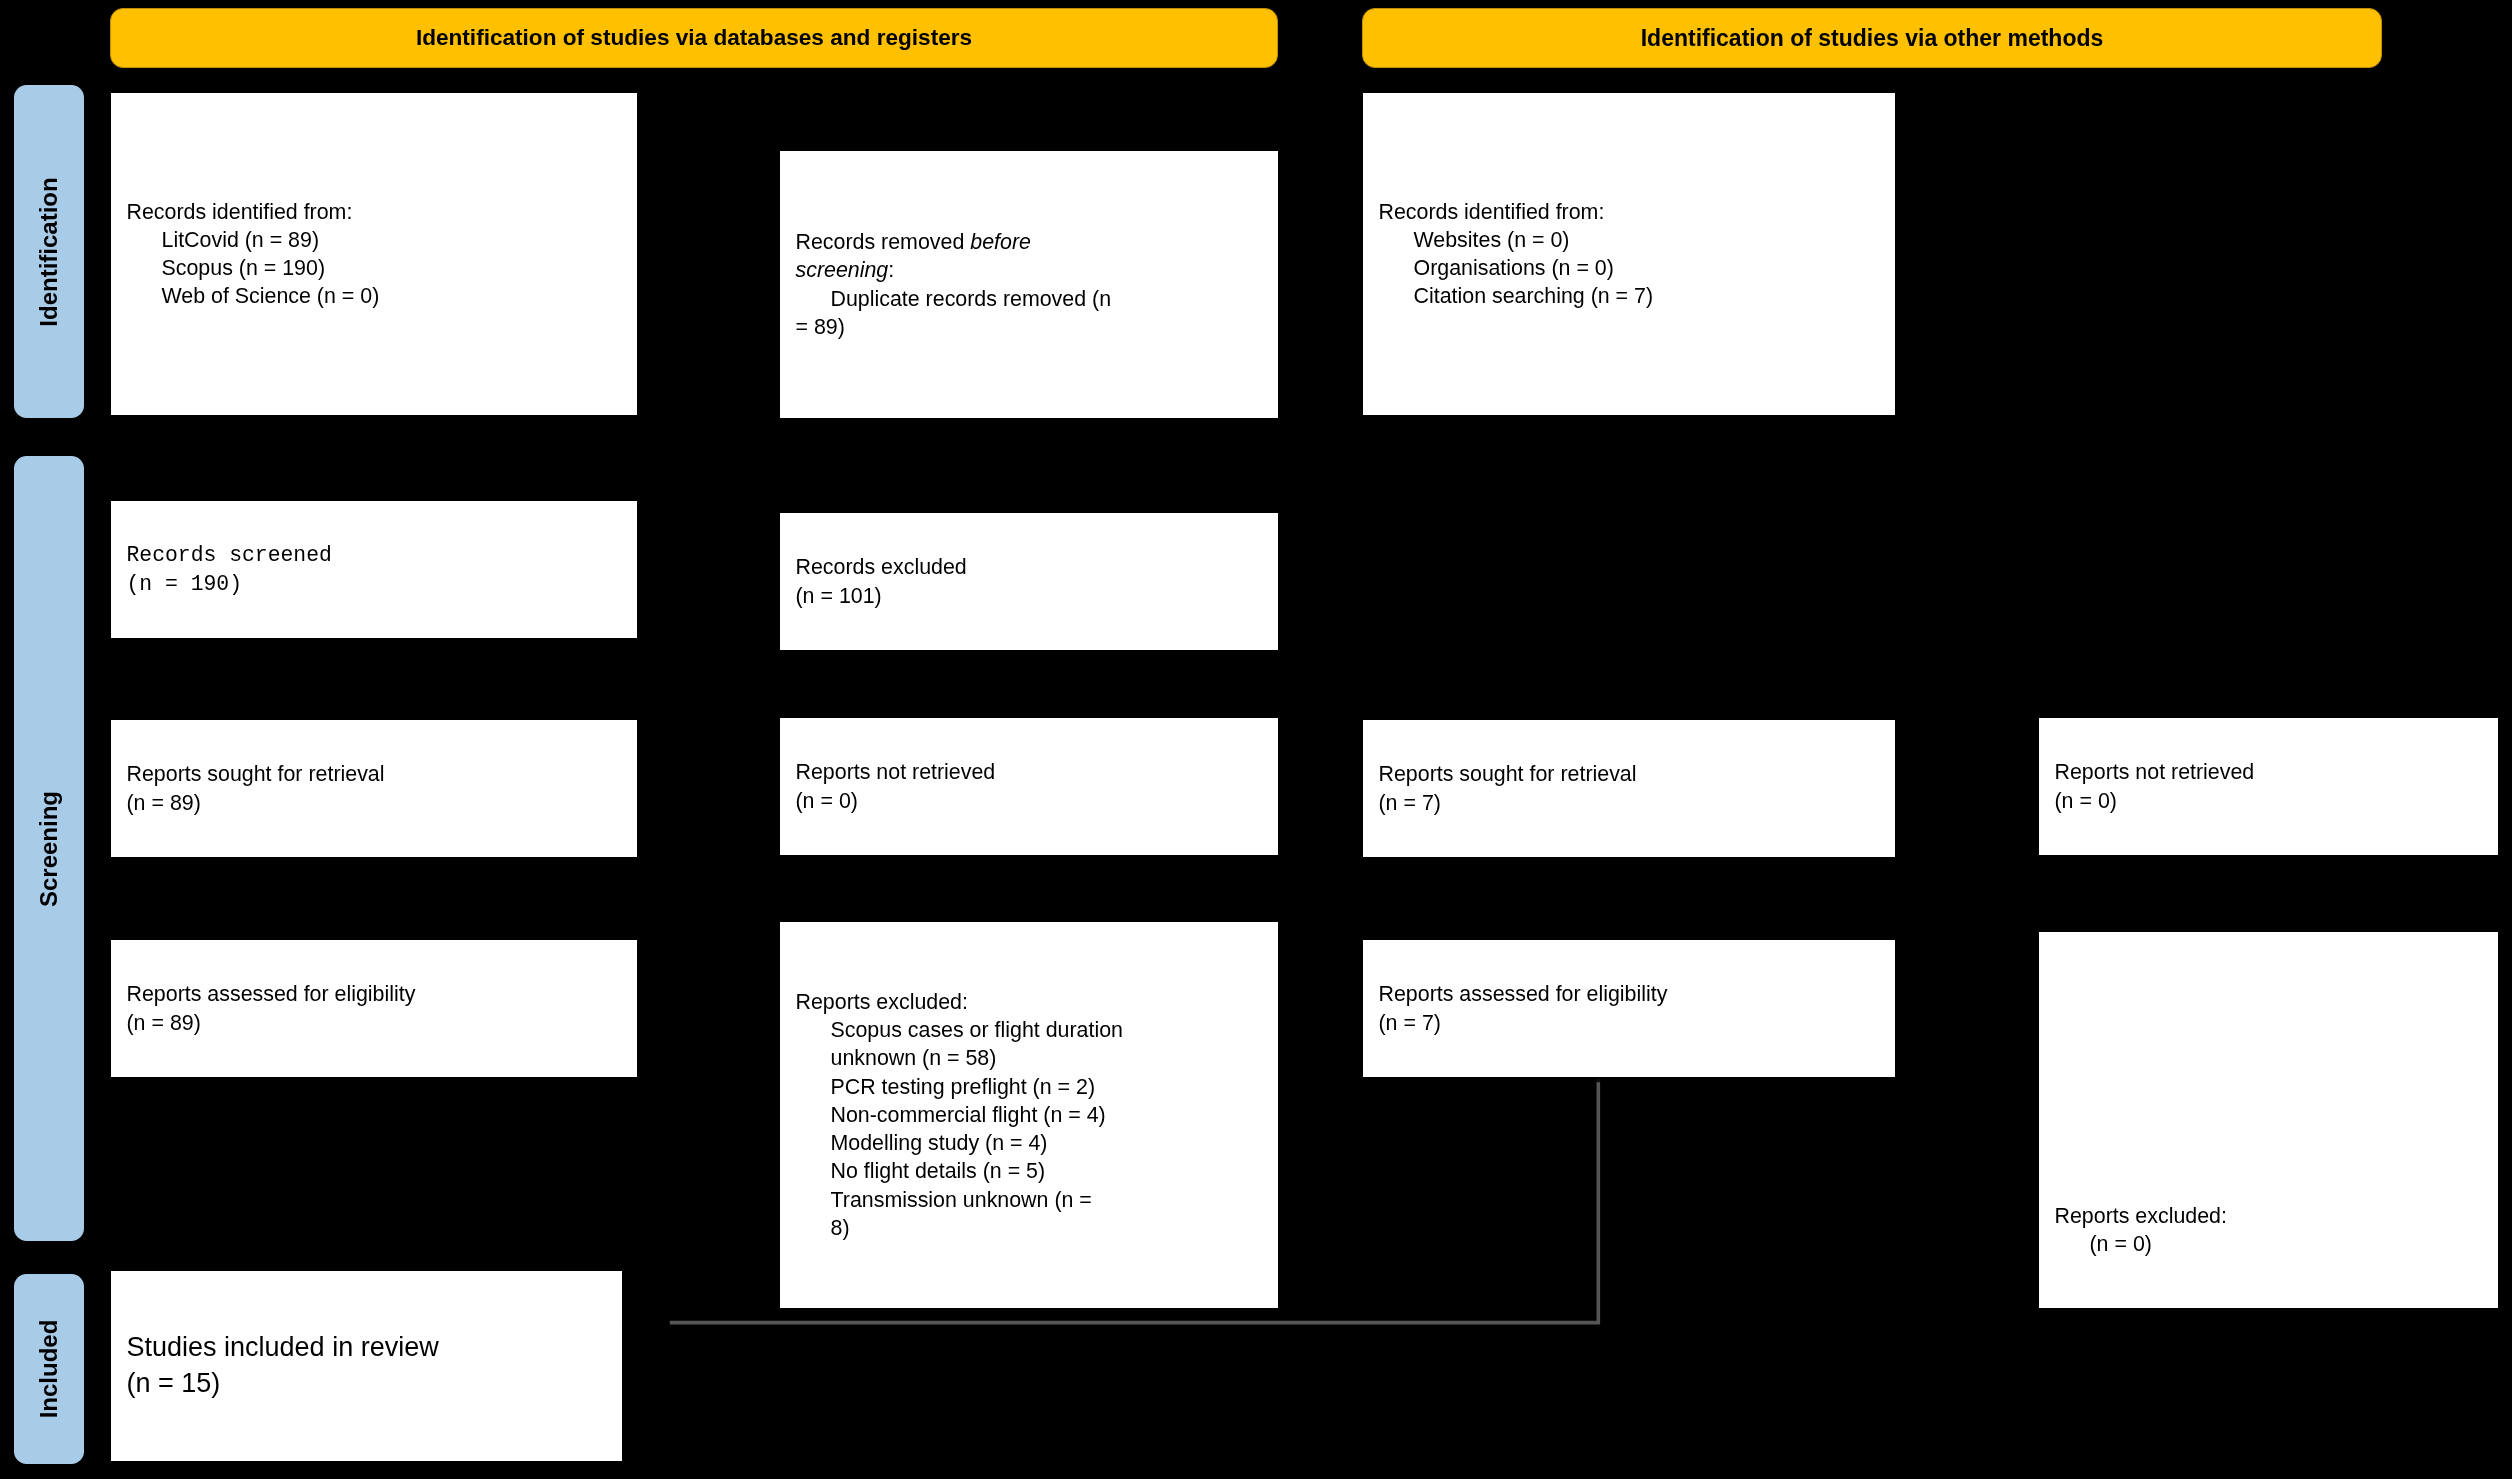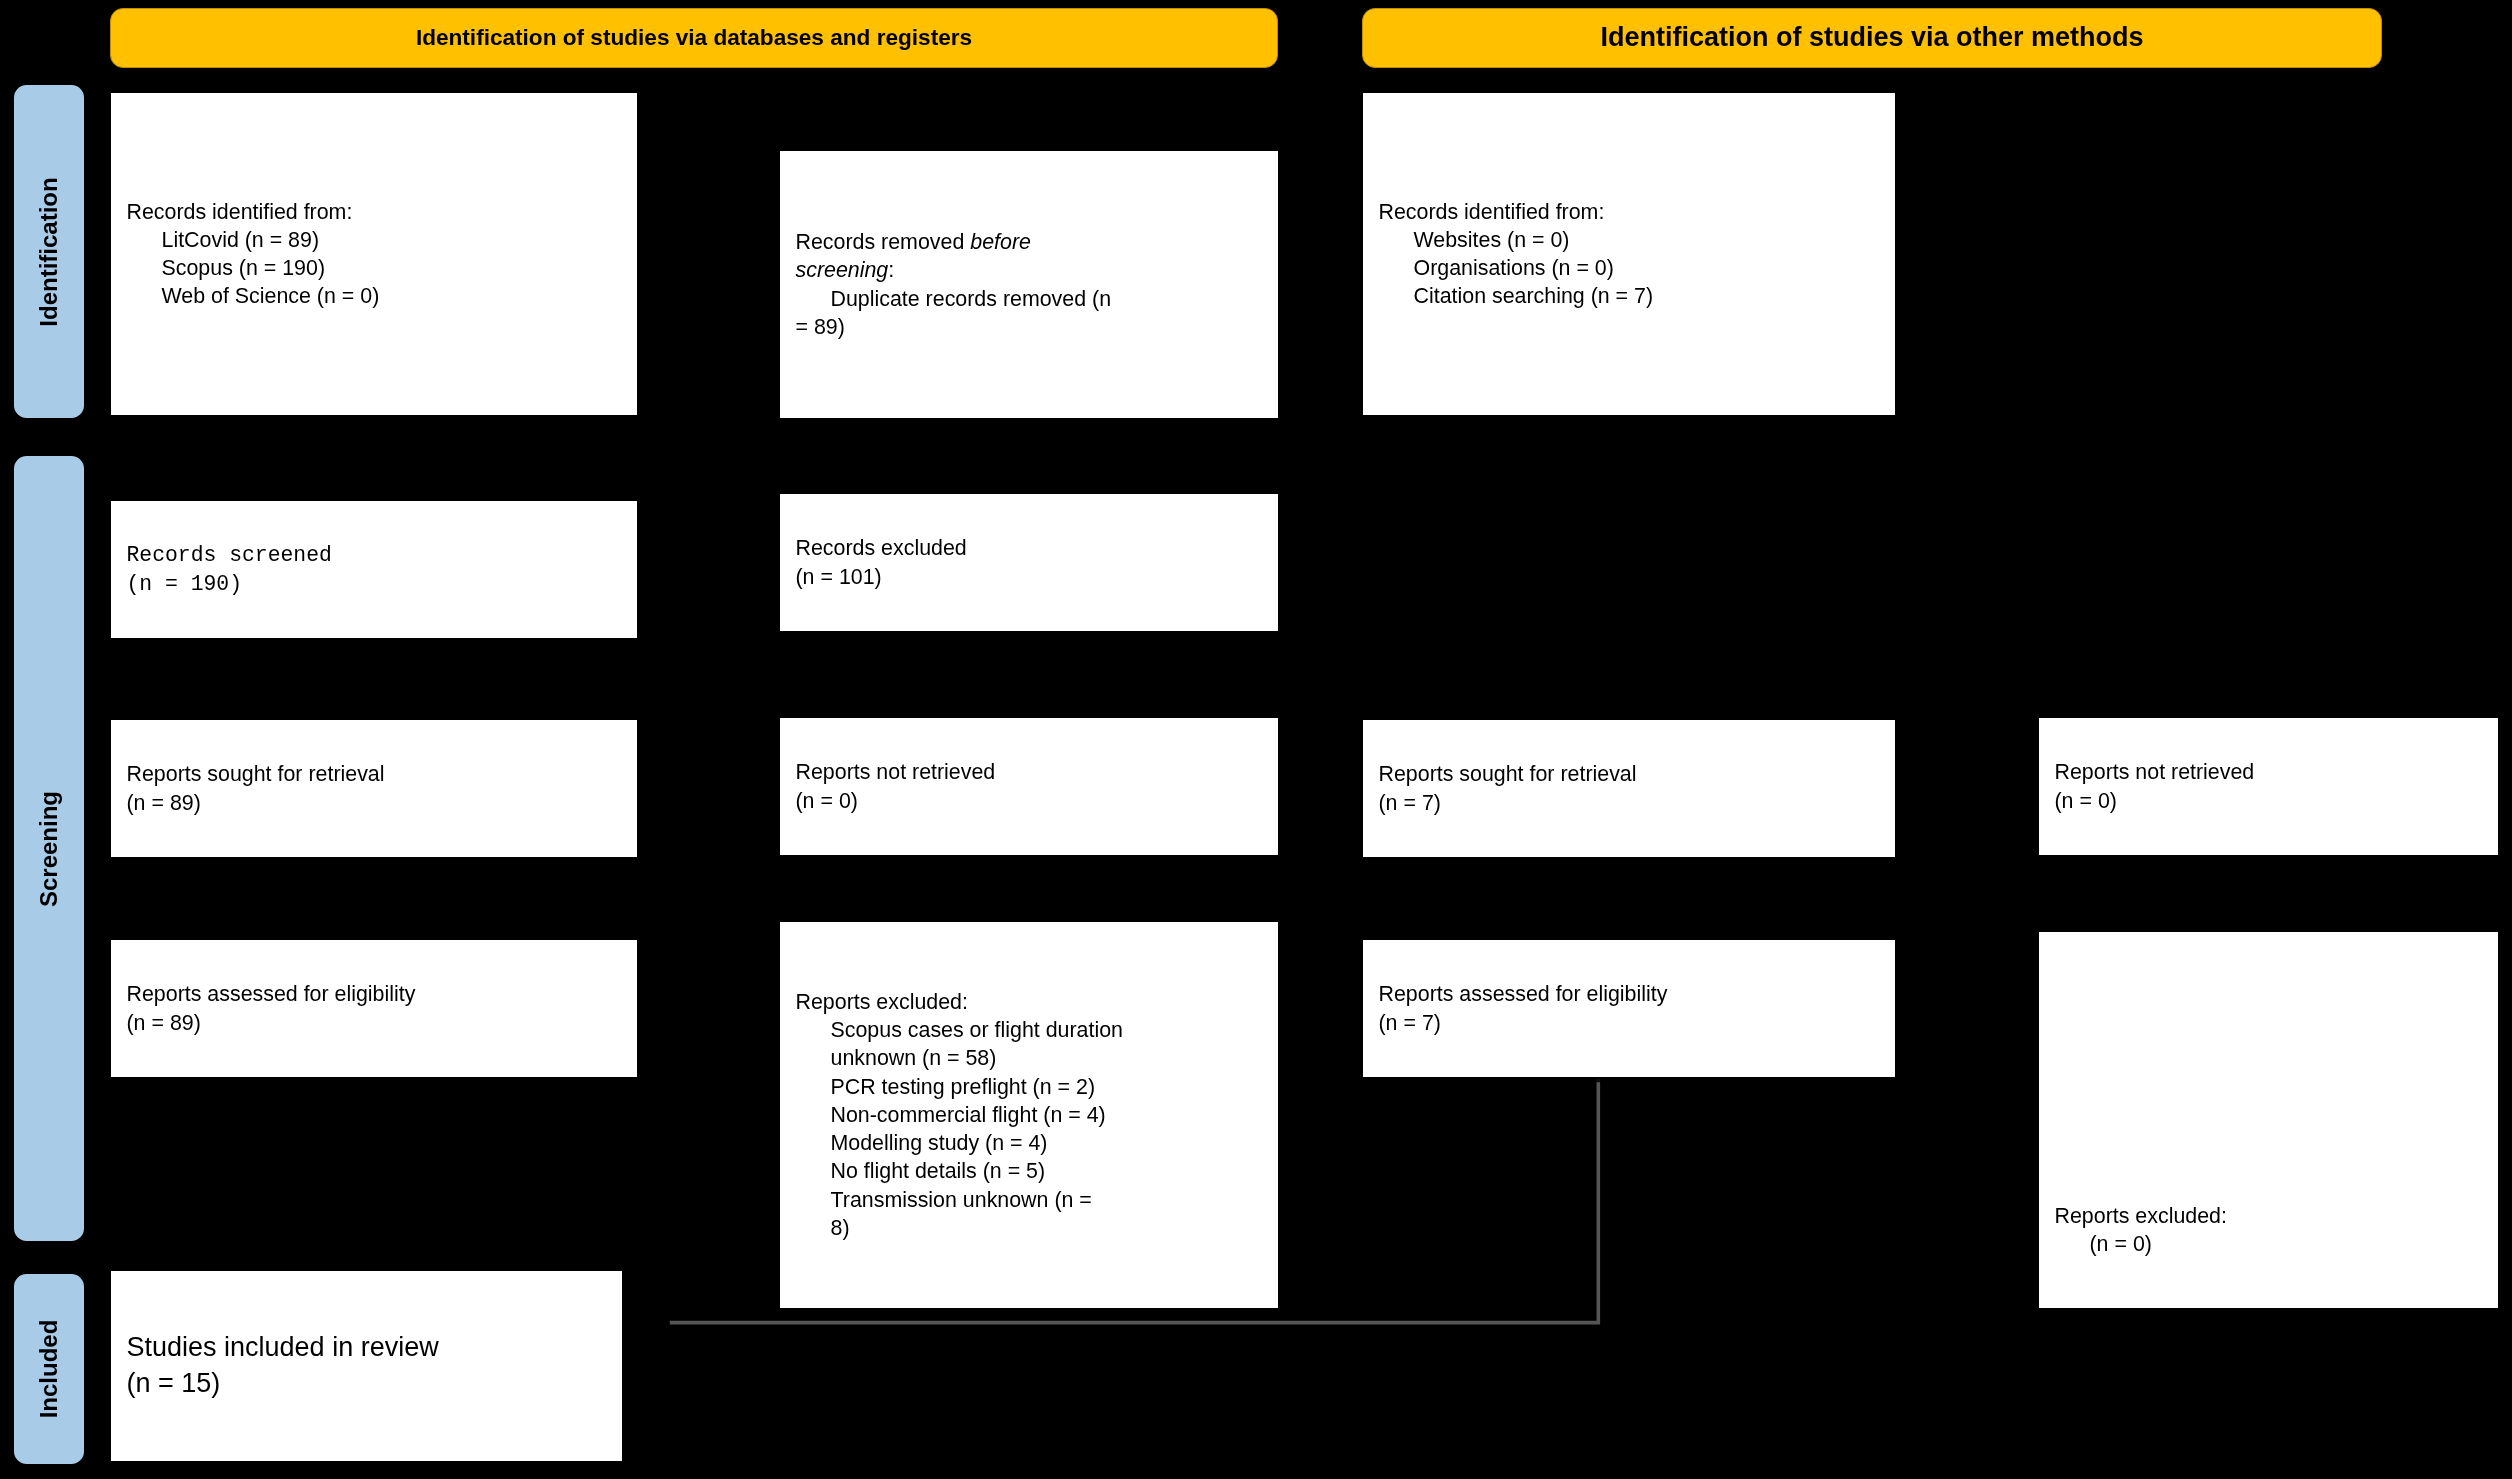--- a/index.html
+++ b/index.html
@@ -98,21 +98,21 @@
 
     <line x1="3187" y1="1690" x2="3411" y2="1690" stroke="#000" stroke-width="6" marker-end="url(#ah)"></line>
 
     <polyline points="2687,1813 2687,2223 1048,2223" fill="none" stroke="#555" stroke-width="6" marker-end="url(#ahg)"></polyline>
   </svg>
 
   <div class="hdr" style="left:110px; top:8.3px; width:1166px; height:58px; font-size:22.6px;">
     <span>Identification of studies via databases and registers</span>
   </div>
 
-  <div class="hdr" style="left:1362px; top:8.3px; width:1018px; height:58px; font-size:27px;">
+  <div class="hdr" style="left:1362px; top:8.3px; width:1018px; height:58px; font-size:23px;">
     <span>Identification of studies via other methods</span>
   </div>
 
   <div class="phase" style="left:10.7px; top:82px; width:70px; height:333px;">
     <span style="font-size:24px;">Identification</span>
   </div>
 
   <div class="phase" style="left:10.7px; top:453px; width:70px; height:785px;">
     <span style="font-size:24px;">Screening</span>
   </div>
@@ -139,21 +139,21 @@
     </div>
   </div>
 
   <div class="box" style="left:110px; top:500px; width:528px; height:139px;">
     <div class="inner" style="font-size:21.4px;font-family:Liberation Mono, monospace;">
       <span class="ln">Records screened</span>
       <span class="ln">(n = 190)</span>
     </div>
   </div>
 
-  <div class="box" style="left:779px; top:493px; width:500px; height:139px;">
+  <div class="box" style="left:779px; top:512px; width:500px; height:139px;">
     <div class="inner" style="font-size:21.4px;">
       <span class="ln">Records excluded</span>
       <span class="ln">(n = 101)</span>
     </div>
   </div>
 
   <div class="box" style="left:110px; top:719px; width:528px; height:139px;">
     <div class="inner" style="font-size:21.4px;">
       <span class="ln">Reports sought for retrieval</span>
       <span class="ln">(n = 89)</span>

